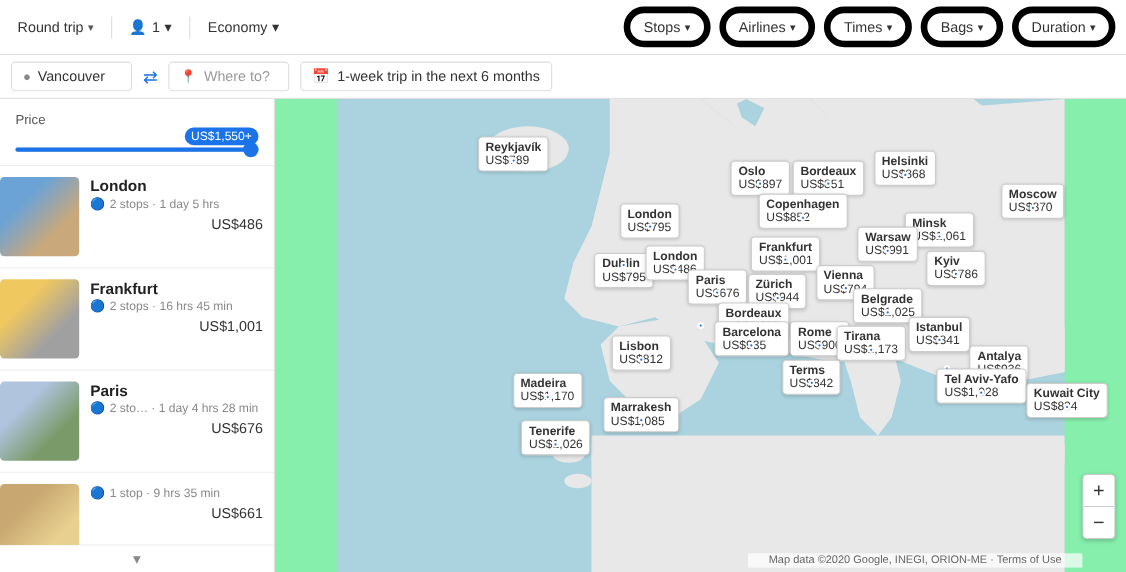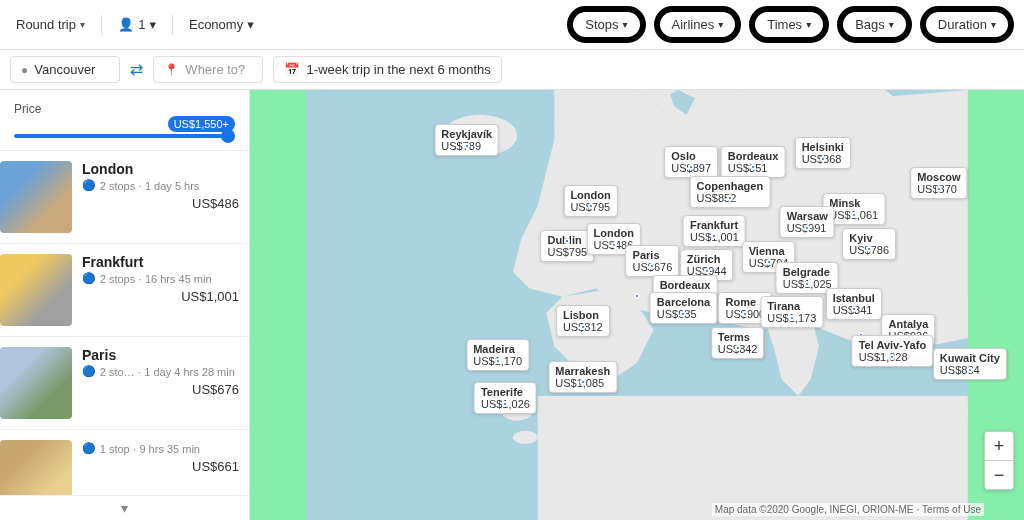--- a/index.html
+++ b/index.html
@@ -194,21 +194,21 @@
       display: flex; align-items: center; justify-content: center;
       font-size: 18px; color: #333; cursor: pointer;
       border: none; background: #fff;
     }
     .zoom-divider { height: 1px; background: #ccc; }
 
     
     .map-attr {
       position: absolute; bottom: 4px; right: 40px;
       font-size: 10px; color: #666; background: rgba(255,255,255,0.7);
-      padding: 1px 3px;
+      padding: 1px 19px;
     }
   </style>
 </head>
 <body>
 
 <div class="top-bar">
   <button class="trip-type-btn">
     <span>Round trip</span>
     <span class="chevron">▾</span>
   </button>

